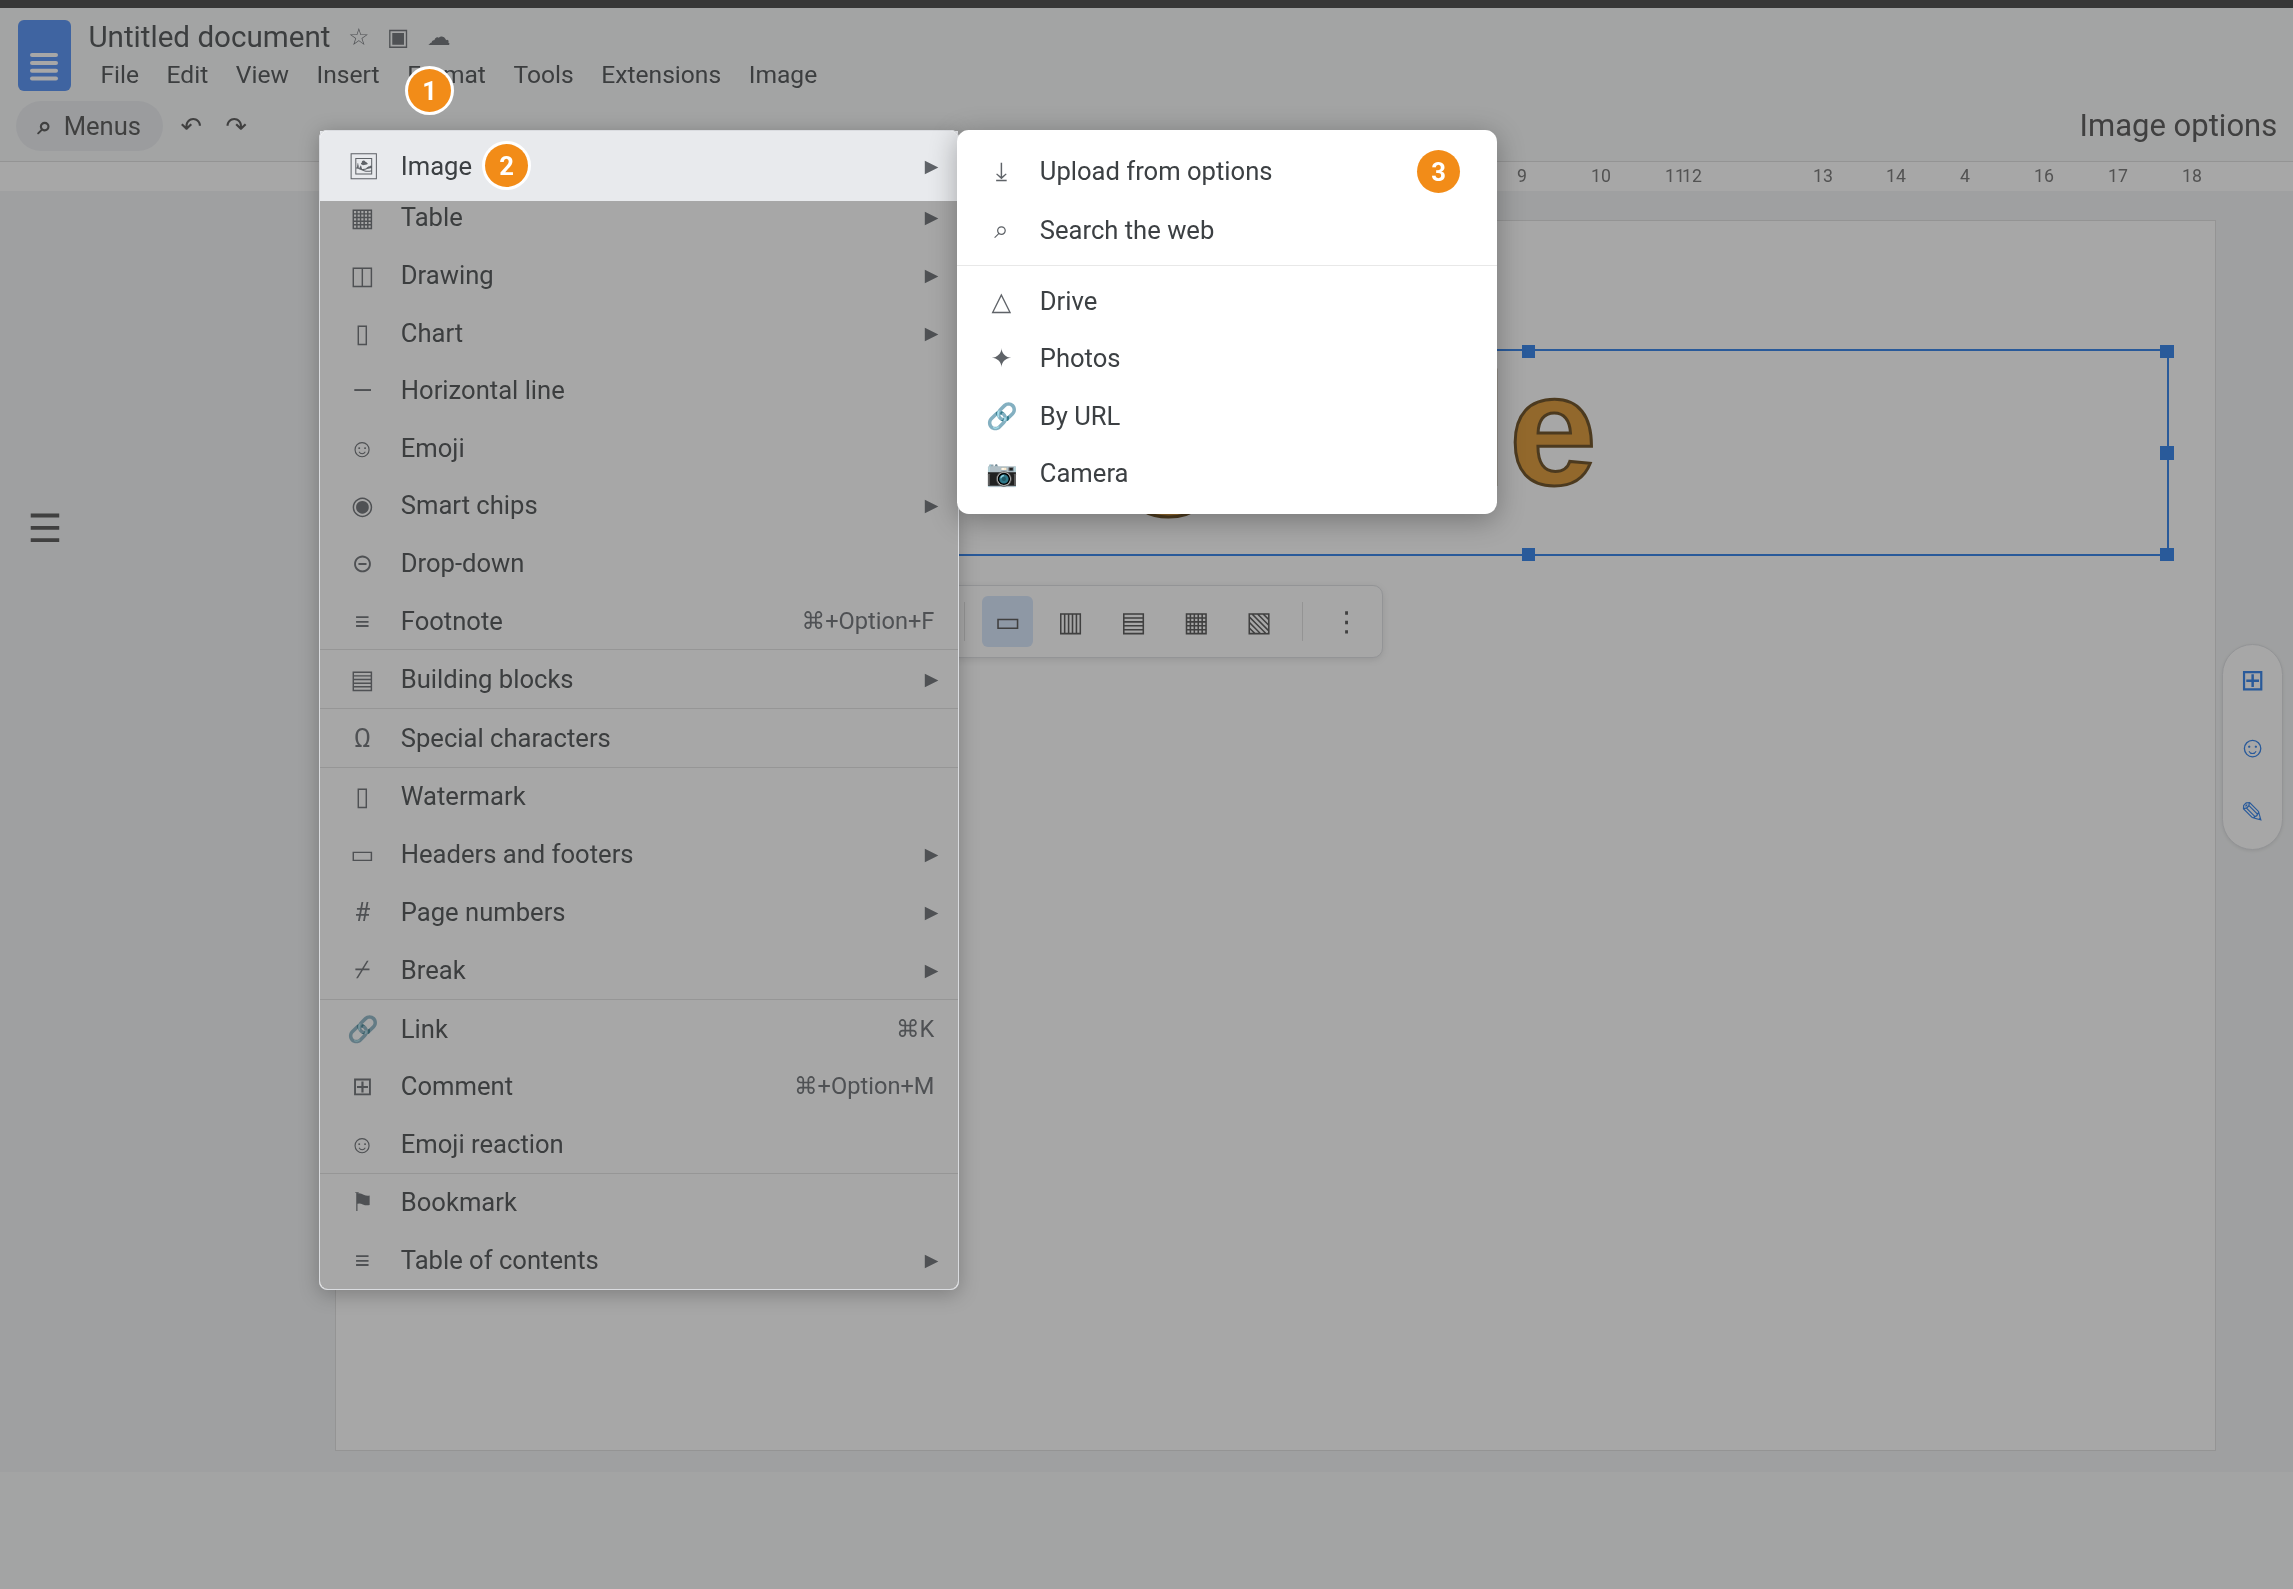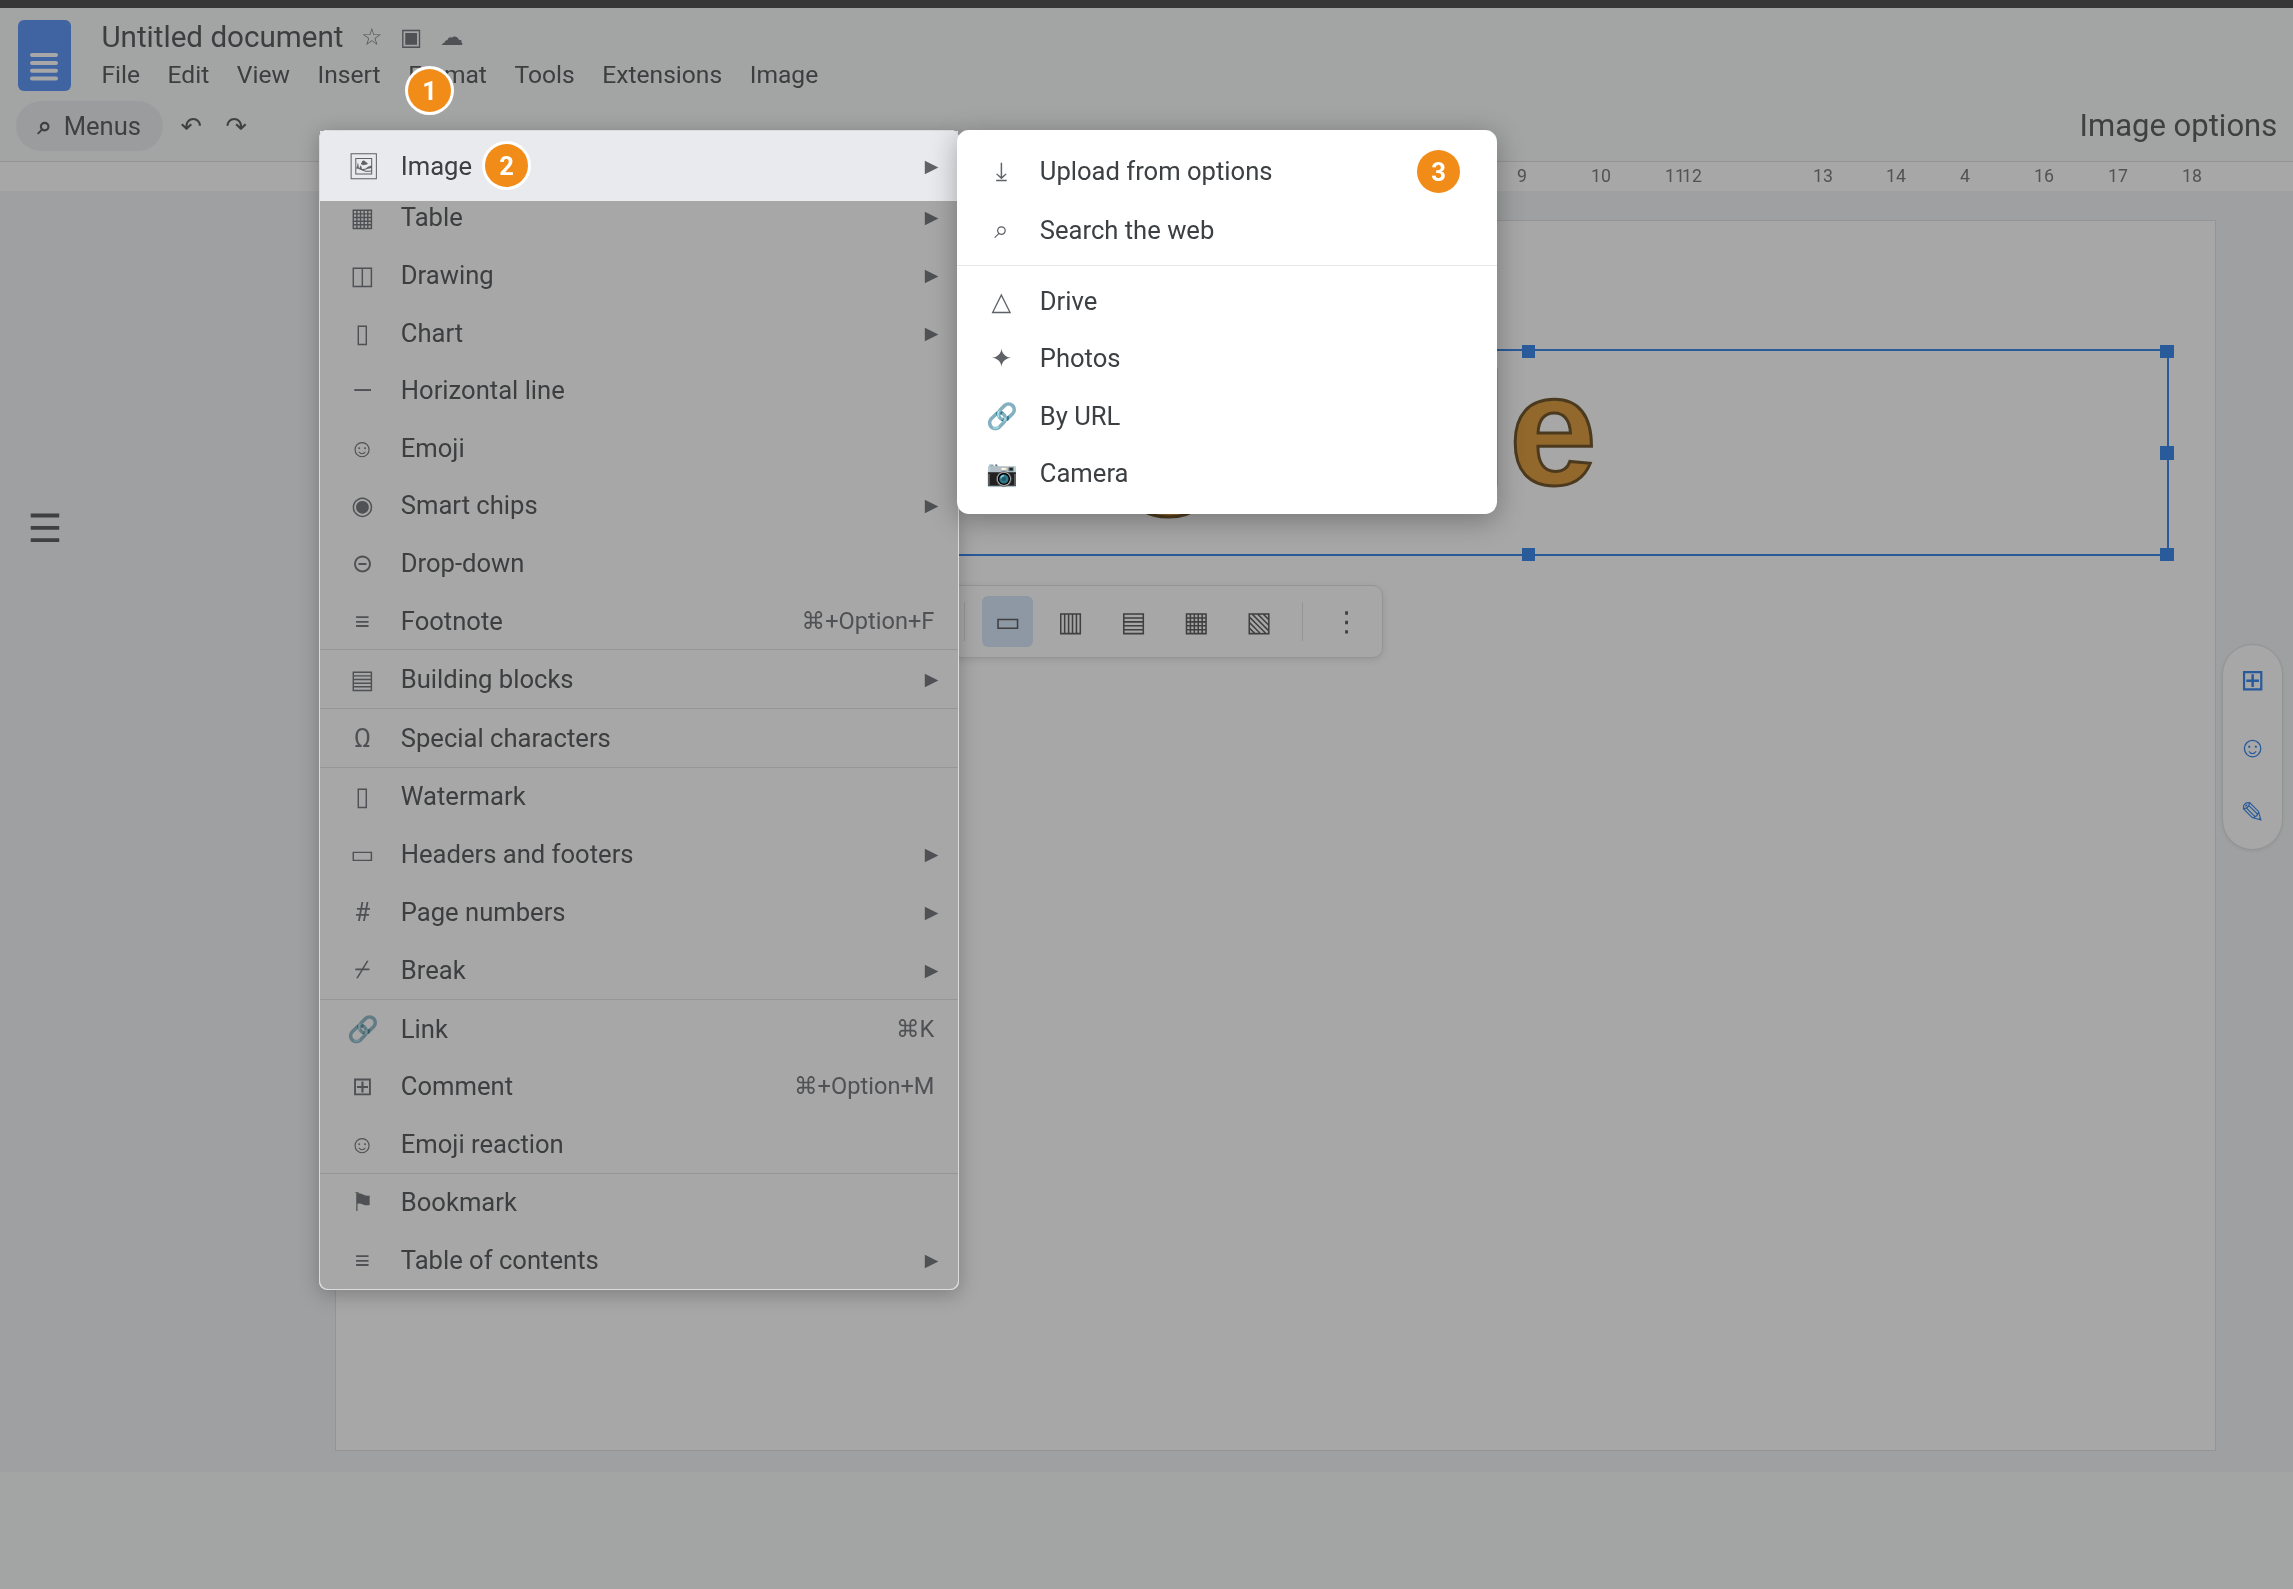--- a/index.html
+++ b/index.html
@@ -1,25 +1,25 @@
 <!DOCTYPE html>
 <html><head>
 <meta charset="utf-8">
 <style>
 * { box-sizing: border-box; margin: 0; padding: 0; font-family: "Google Sans", Roboto, Arial, sans-serif; }
 body { background: #f8f9fa; width: 2293px; height: 1590px; overflow: hidden; position: relative; }
 .top-black-bar { height: 7.9px; background: #333; width: 100%; }
 .overlay-dim { position: absolute; inset: 0; background: rgba(60,60,60,0.45); z-index: 3; pointer-events: none; }
-.header { display: flex; align-items: flex-start; padding: 11.8px 17.7px 0 17.7px; gap: 13px; }
+.header { display: flex; align-items: flex-start; padding: 11.8px 17.7px 0 17.7px; }
 .docs-logo { width: 53px; height: 71px; background: #4285f4; border-radius: 5.9px; margin-right: 17.7px; display:flex; align-items:center; justify-content:center; }
 .docs-logo::before { content:""; width:27.6px; height:3.9px; background:white; box-shadow: 0 7.9px 0 white, 0 15.8px 0 white, 0 23.6px 0 white; border-radius:2px; }
 .title-row { display:flex; align-items:center; gap: 17.7px; }
 .doc-title { font-size: 29.6px; color:#3c4043; }
 .title-icon { color:#5f6368; font-size: 23.6px; }
-.menubar { display:flex; gap: 27.6px; margin-top: 5.9px; }
+.menubar { display:flex; gap: 27.6px; margin-top: 5.9px; margin-left: 12px; }
 .menubar span { font-size: 24.6px; color:#3c4043; cursor:pointer; }
 .toolbar-row { display:flex; align-items:center; padding: 9.9px 15.8px; gap: 11.8px; }
 .menus-pill { background: #e9ecef; border-radius: 29.6px; padding: 9.9px 21.7px; display:flex; align-items:center; gap:11.8px; font-size: 25.6px; color:#444; }
 .menus-pill .mag { font-weight: bold; }
 .tool-icon { font-size: 25.6px; color:#444; padding: 5.9px; }
 .image-options { font-size: 31px; color:#444; margin-left: auto; }
 .ruler { height: 29.6px; background:#fff; border-top:1px solid #ddd; position:relative; font-size:17.7px; color:#666; }
 .ruler .tick { position:absolute; top:3.9px; }
 .doc-area { background:#f1f3f4; height: 1281px; position:relative; }
 .page { position:absolute; left:335px; top:29.6px; width: 1881px; height: 1231px; background:white; border:1px solid #ddd; }

